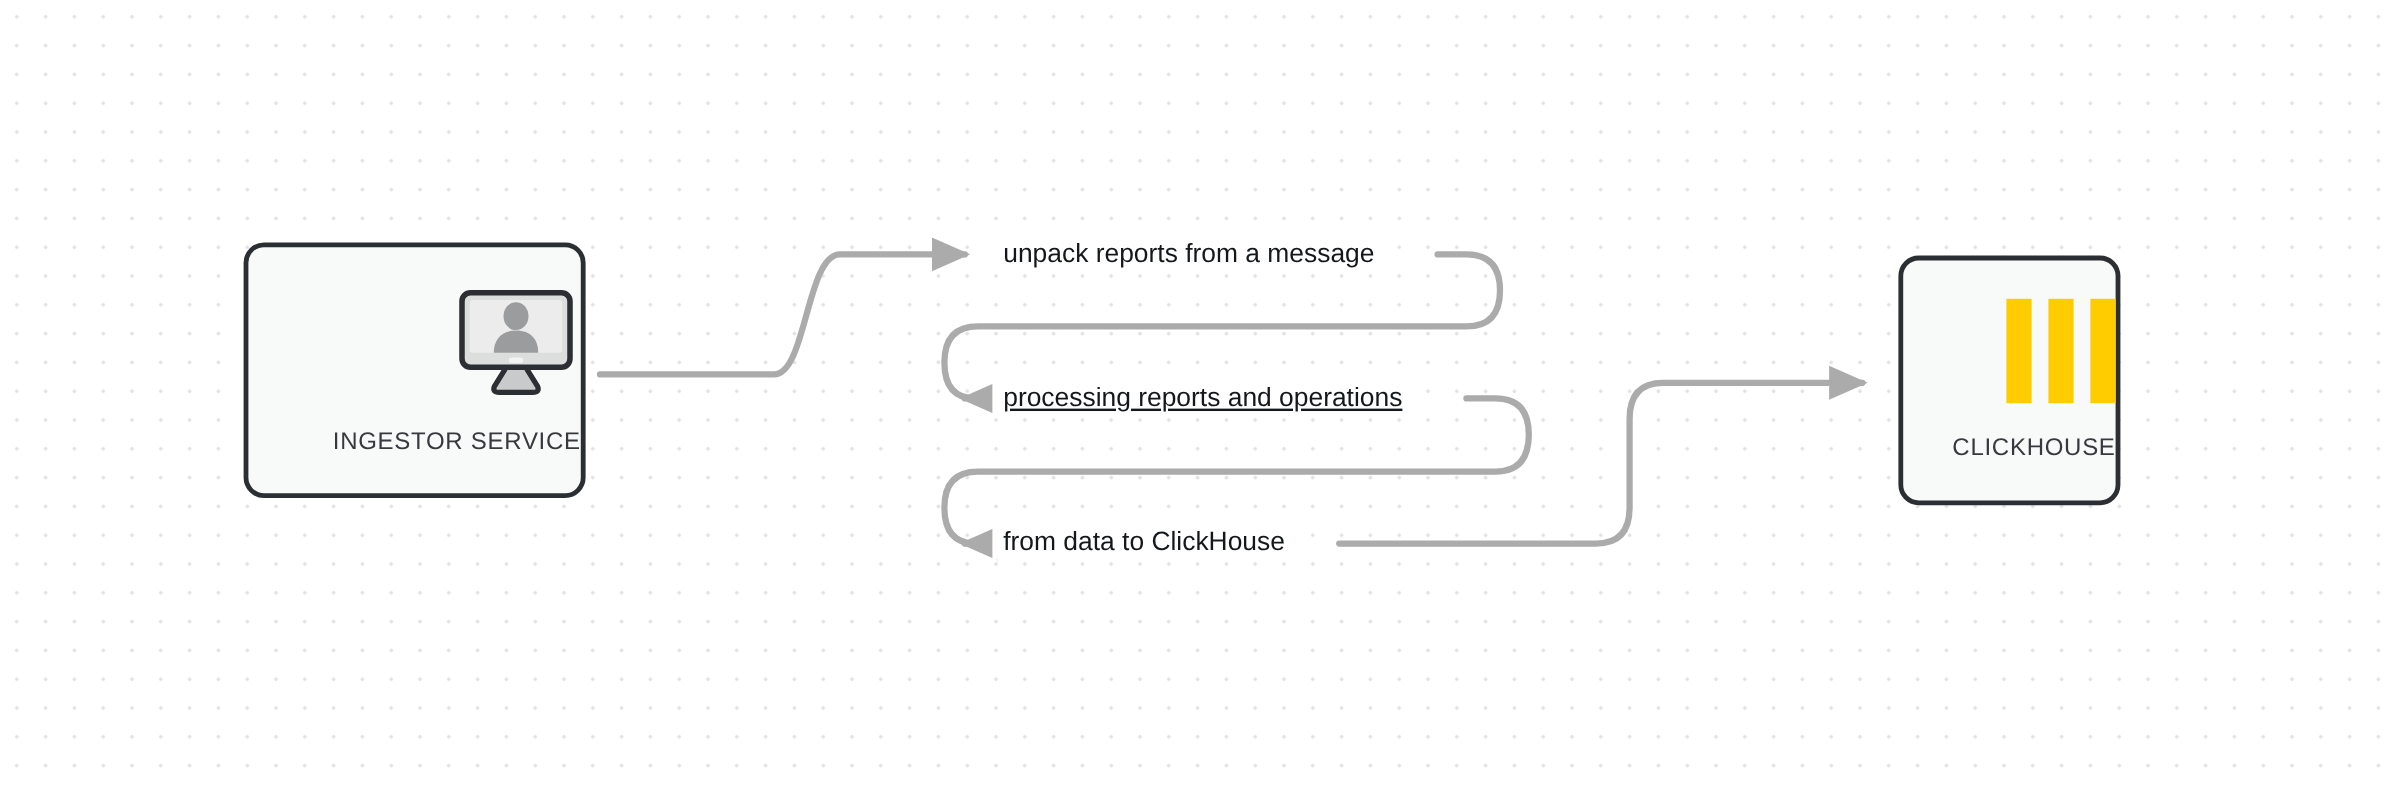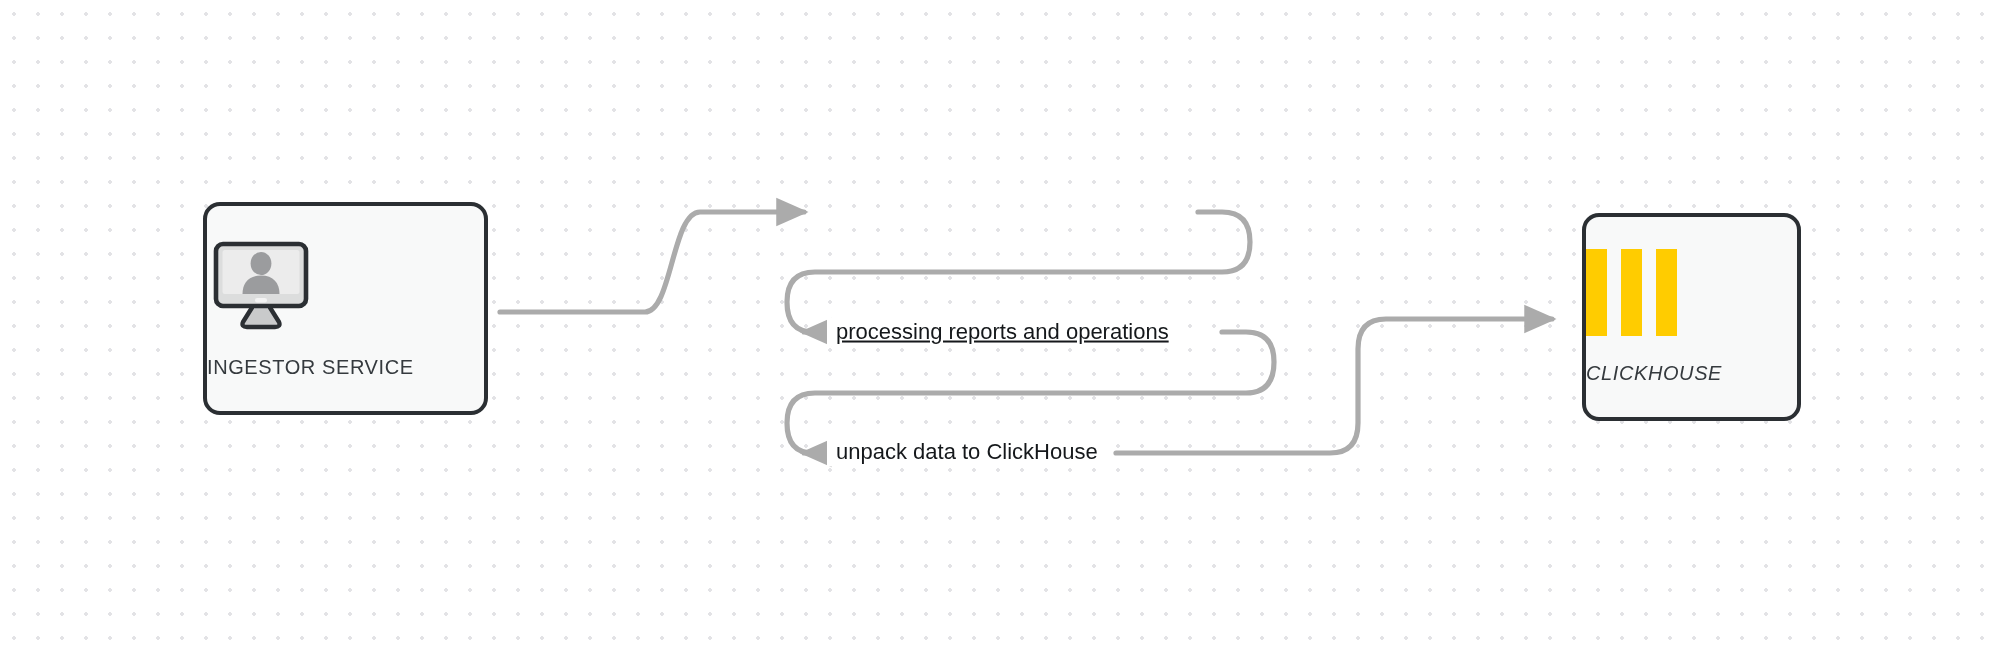--- a/index.html
+++ b/index.html
@@ -38,37 +38,36 @@
 
   
   .node-box {
     position: absolute;
     box-sizing: border-box;
     background: #f8f9f9;
     border: 4px solid #2b2f33;
     border-radius: 17px;
     display: flex;
     flex-direction: column;
-    align-items: flex-start;
+    align-items: flex-end;
     justify-content: center;
   }
 
   #node-ingestor-service {
     left: 203px;
     top: 202px;
     width: 285px;
     height: 213px;
   }
 
   #node-clickhouse {
     left: 1582px;
     top: 213px;
-    width: 219px;
+    width: 185px;
     height: 208px;
-    font-style: italic;
   }
 
   .node-label {
     font-size: 20px;
     letter-spacing: 0.6px;
     color: #353a3e;
     white-space: nowrap;
     font-weight: 400;
   }
 
@@ -180,18 +179,19 @@
 
     <span class="ch-icon">
       <span class="ch-bar"></span>
       <span class="ch-bar"></span>
       <span class="ch-bar"></span>
     </span>
 
     <span class="node-label">CLICKHOUSE</span>
   </div>
 
+  <span class="edge-label" id="edge-label-unpack">unpack reports from a message</span>
 
   <span class="edge-label" id="edge-label-processing">processing reports and operations</span>
 
-  <span class="edge-label" id="edge-label-write">unpack data to ClickHouse</span>
+  <span class="edge-label" id="edge-label-write">from data to ClickHouse</span>
 
 </div>
 
 </body></html>

